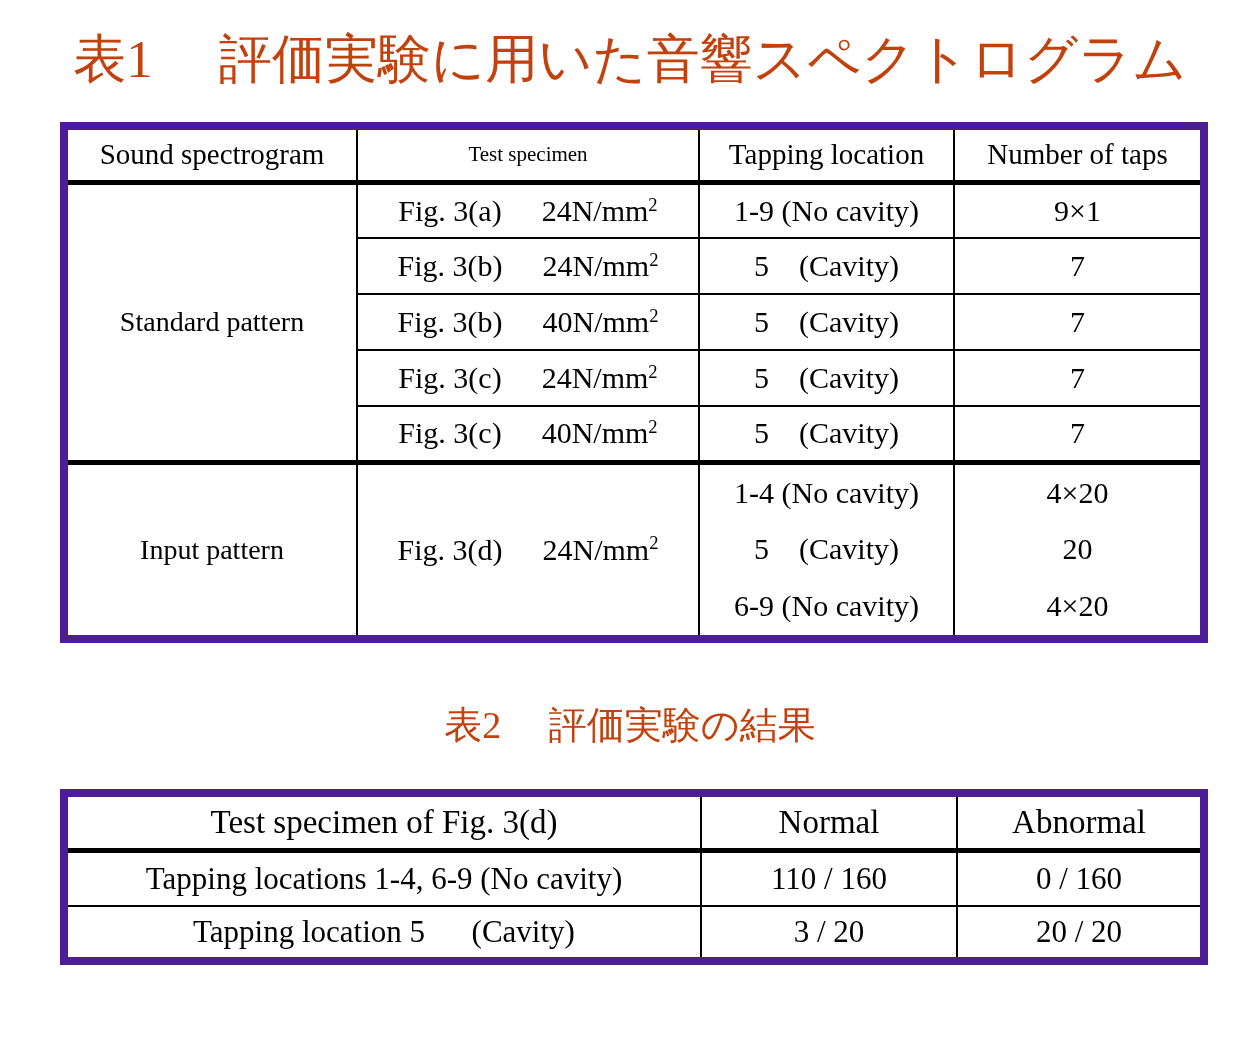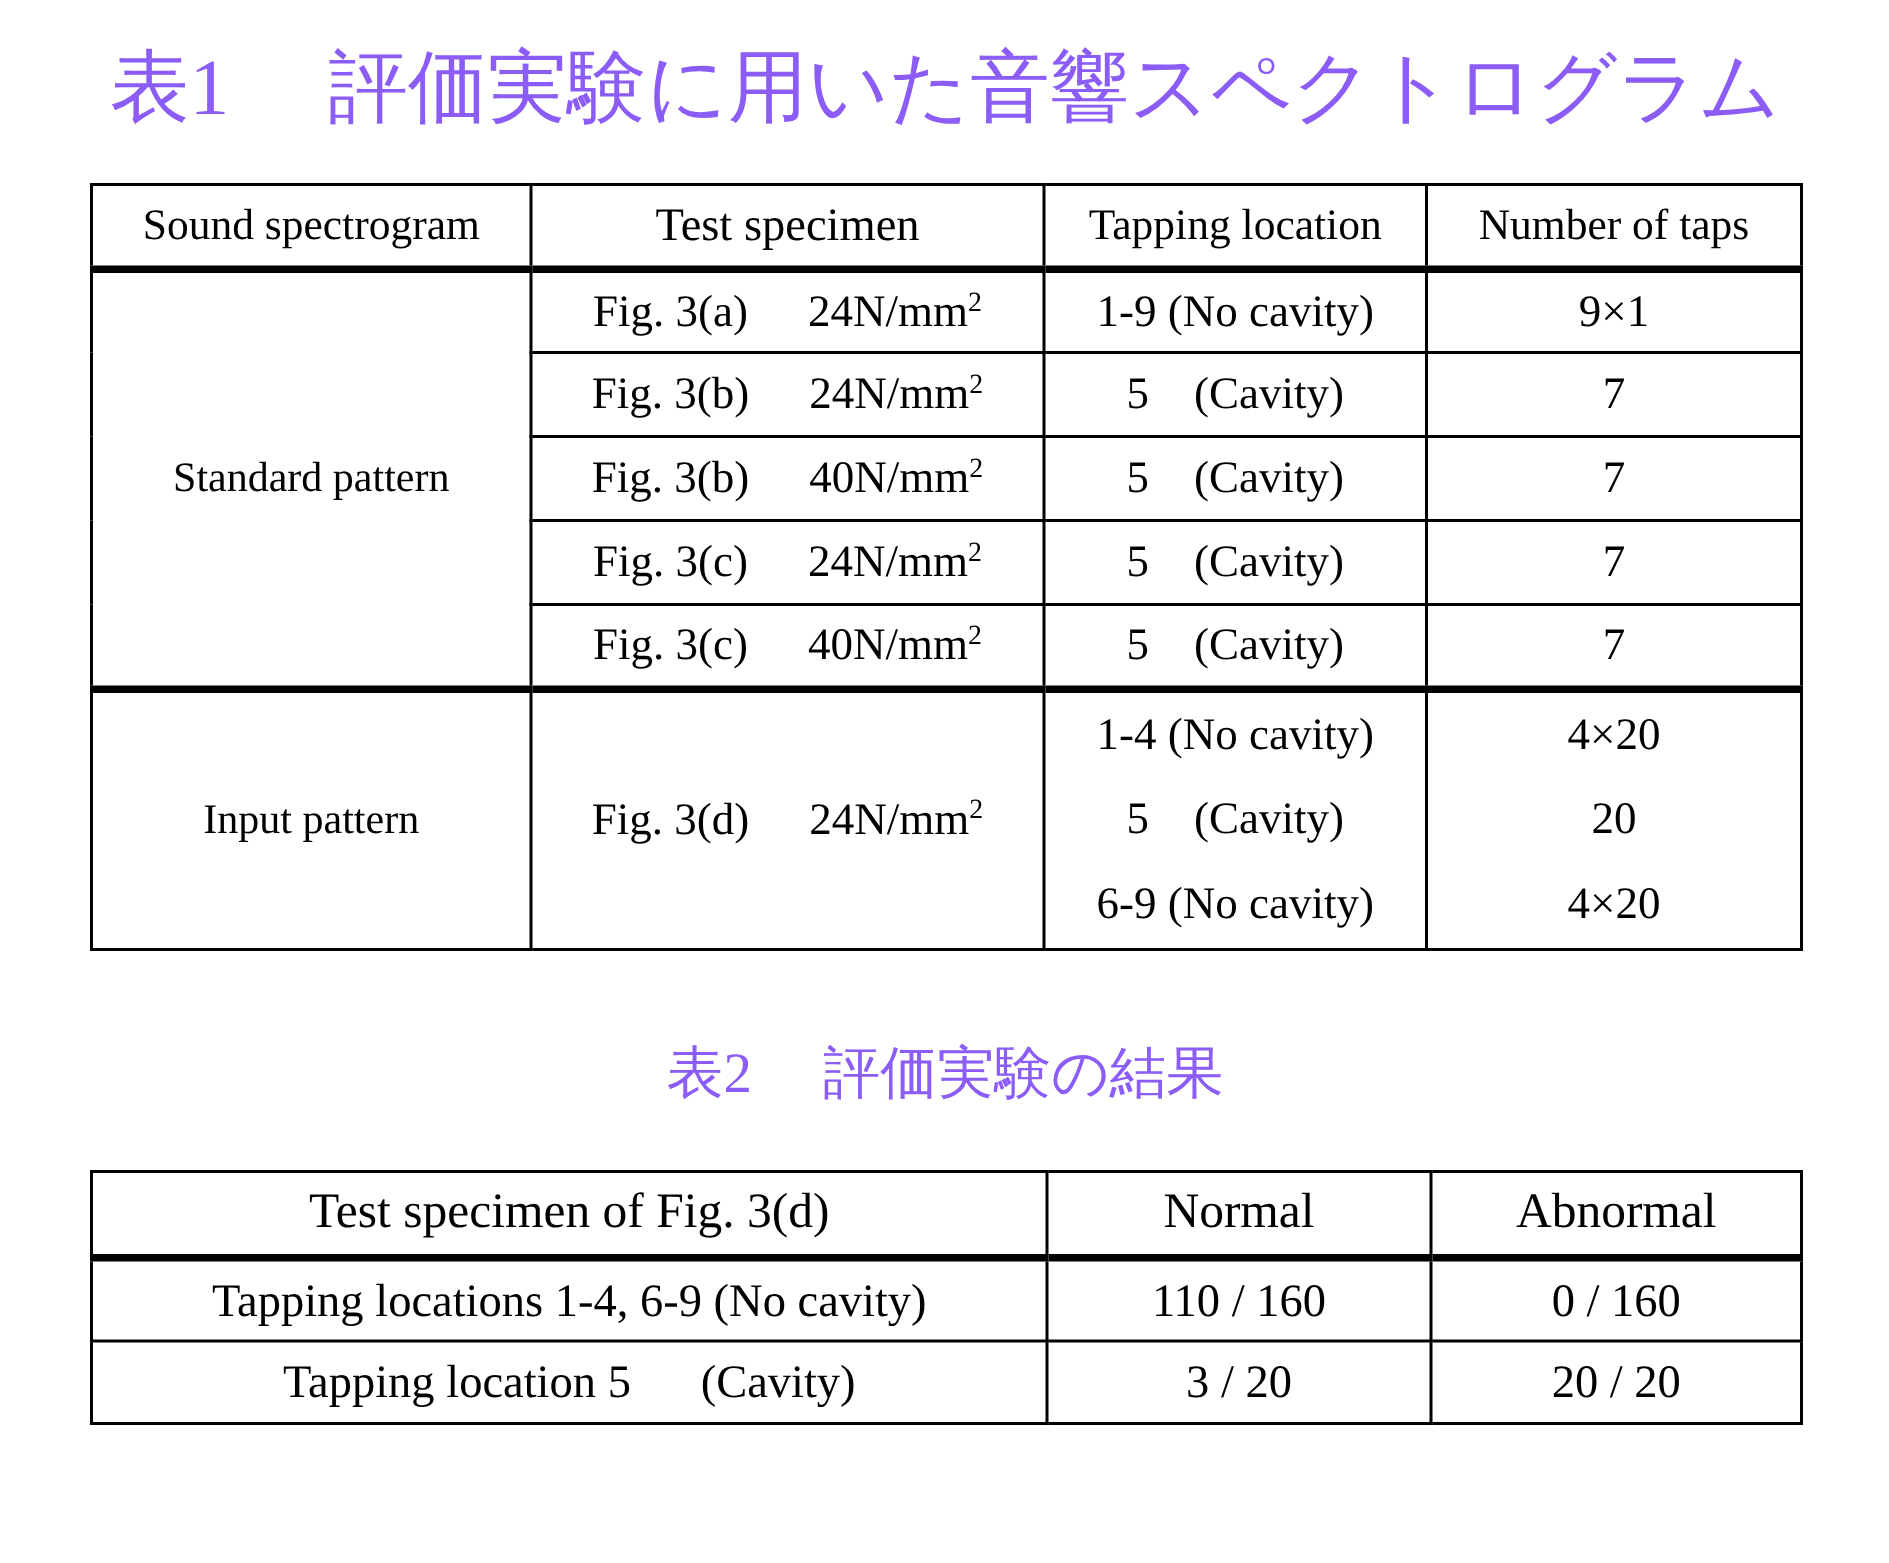--- a/index.html
+++ b/index.html
@@ -15,58 +15,58 @@
     height: 1042px;
     background: #ffffff;
     overflow: hidden;
   }
   .content { width: 1140px; margin-left: 60px; }
 
   .table-title {
     text-align: center;
     font-weight: normal;
     white-space: pre;
-    color: #8b5cf6;
+    color: #c2410c;
   }
   .title1 {
     font-size: 53px;
     line-height: 66px;
     margin: 26px 0 0 0;
   }
   .title2 {
     font-size: 38px;
     line-height: 64px;
     margin: 50px 0 0 0;
   }
 
   table {
     border-collapse: collapse;
     table-layout: fixed;
     width: 1140px;
-    border: 2px solid #4c1d95;
+    border: 8px solid #4c1d95;
   }
   .t1 { margin-top: 30px; }
   .t2 { margin-top: 32px; }
 
   th, td {
     border: 2px solid #000000;
     text-align: center;
     vertical-align: middle;
     padding: 0;
     font-weight: normal;
     overflow: hidden;
   }
 
   
   .t1 thead th {
     height: 56px;
     font-size: 29px;
     border-bottom: 5px solid #000000;
   }
-  .t1 thead th.h-specimen { font-size: 31px; }
+  .t1 thead th.h-specimen { font-size: 21px; }
   .t1 tbody td { height: 56px; font-size: 30px; }
   .t1 .section-label { font-size: 28px; }
   .t1 tr.input-row td { border-top: 5px solid #000000; height: 170px; }
 
   .spec {
     display: flex;
     justify-content: center;
     align-items: baseline;
     gap: 40px;
   }

